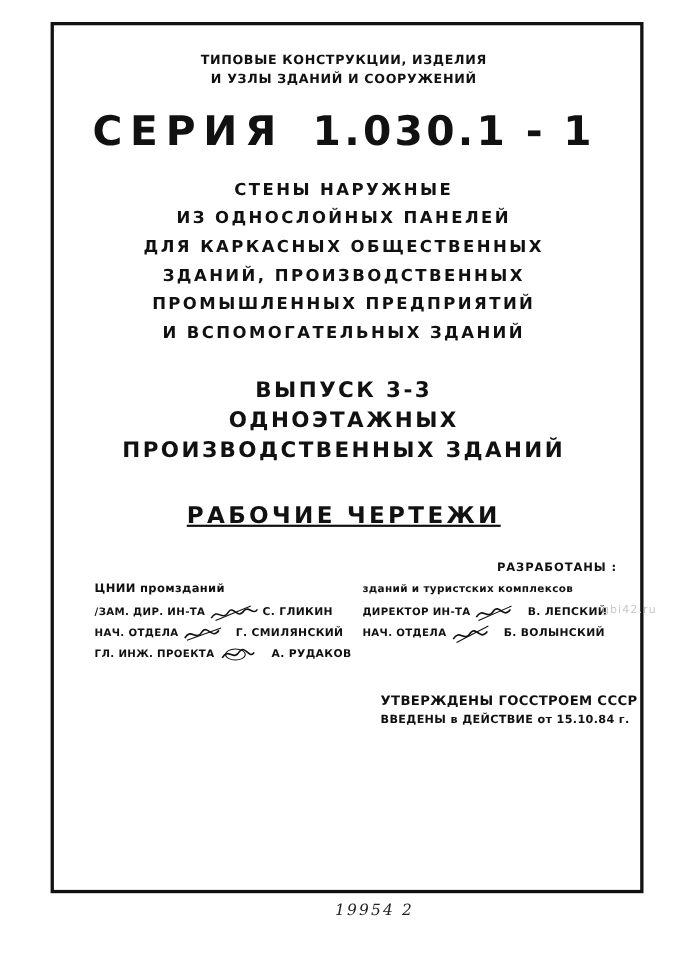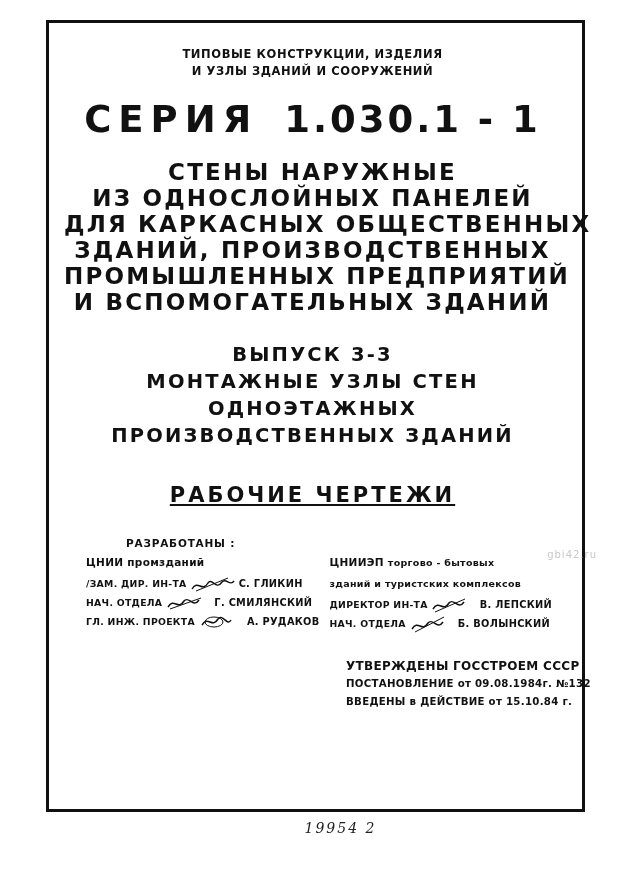--- a/index.html
+++ b/index.html
@@ -66,21 +66,21 @@
   .series-line .ser-word { letter-spacing: 7px; }
   .series-line .ser-num { letter-spacing: 3px; margin-left: 26px; }
 
   .title-block {
     text-align: center;
     margin-top: 18px;
   }
   .title-line {
     font-family: "DejaVu Sans", sans-serif;
     font-weight: bold;
-    font-size: 23px;
+    font-size: 15px;
     letter-spacing: 2.2px;
     line-height: 26px;
     white-space: nowrap;
   }
 
   .issue-block {
     text-align: center;
     margin-top: 26px;
   }
   .issue-line {
@@ -102,20 +102,21 @@
     white-space: nowrap;
     text-decoration: underline;
   }
 
   .dev-label {
     margin-top: 30px;
     margin-left: 62px;
     font-size: 10.5px;
     font-weight: bold;
     letter-spacing: 0.8px;
+    text-align: right;
   }
 
   .orgs {
     position: relative;
     margin-top: 4px;
     display: flex;
     justify-content: flex-start;
   }
   .org-col {
     font-size: 10.5px;
@@ -208,21 +209,20 @@
       <div class="title-line">СТЕНЫ НАРУЖНЫЕ</div>
       <div class="title-line">ИЗ ОДНОСЛОЙНЫХ ПАНЕЛЕЙ</div>
       <div class="title-line">ДЛЯ КАРКАСНЫХ ОБЩЕСТВЕННЫХ</div>
       <div class="title-line">ЗДАНИЙ, ПРОИЗВОДСТВЕННЫХ</div>
       <div class="title-line">ПРОМЫШЛЕННЫХ ПРЕДПРИЯТИЙ</div>
       <div class="title-line">И ВСПОМОГАТЕЛЬНЫХ ЗДАНИЙ</div>
     </div>
 
     <div class="issue-block">
       <div class="issue-line">ВЫПУСК 3-3</div>
-      <div class="issue-line">МОНТАЖНЫЕ УЗЛЫ СТЕН</div>
       <div class="issue-line">ОДНОЭТАЖНЫХ</div>
       <div class="issue-line">ПРОИЗВОДСТВЕННЫХ ЗДАНИЙ</div>
     </div>
 
     <div class="working-dwg">РАБОЧИЕ ЧЕРТЕЖИ</div>
 
     <div class="dev-label">РАЗРАБОТАНЫ :</div>
 
     <div class="orgs">
 
@@ -257,24 +257,20 @@
             <svg width="46" height="20" viewBox="0 0 46 20">
                 <path d="M4 12 C10 2, 14 16, 20 6 C25 0, 29 14, 33 7" stroke="#111" stroke-width="1.5" fill="none"></path>
                 <ellipse cx="16" cy="9" rx="9" ry="5" stroke="#111" stroke-width="1" fill="none"></ellipse>
               </svg>
           </span>
           <span class="org-person">А. РУДАКОВ</span>
         </div>
       </div>
 
       <div class="org-col right">
-        <div class="org-title">
-          <span>ЦНИИЭП</span>
-          <span class="small">торгово - бытовых</span>
-        </div>
         <div class="org-title small" style="font-size:9.5px;">зданий и туристских комплексов</div>
 
         <div class="org-row">
           <span class="org-role">ДИРЕКТОР ИН-ТА</span>
           <span class="sig">
             <svg width="46" height="20" viewBox="0 0 46 20">
                 <path d="M2 13 C8 3, 12 17, 18 7 C23 1, 27 15, 33 6" stroke="#111" stroke-width="1.5" fill="none"></path>
                 <path d="M4 16 L34 3" stroke="#111" stroke-width="1" fill="none"></path>
               </svg>
           </span>
@@ -291,21 +287,20 @@
           </span>
           <span class="org-person">Б. ВОЛЫНСКИЙ</span>
         </div>
 
       </div>
 
     </div>
 
     <div class="approval">
       <div class="big">УТВЕРЖДЕНЫ ГОССТРОЕМ СССР</div>
-      <div>ПОСТАНОВЛЕНИЕ от 09.08.1984г. №132</div>
       <div>ВВЕДЕНЫ в ДЕЙСТВИЕ от 15.10.84 г.</div>
     </div>
 
   </div>
 
   <div class="watermark">gbi42.ru</div>
 
   <div class="bottom-num">19954  2</div>
 
   <div class="corner-mark">1.2</div>

